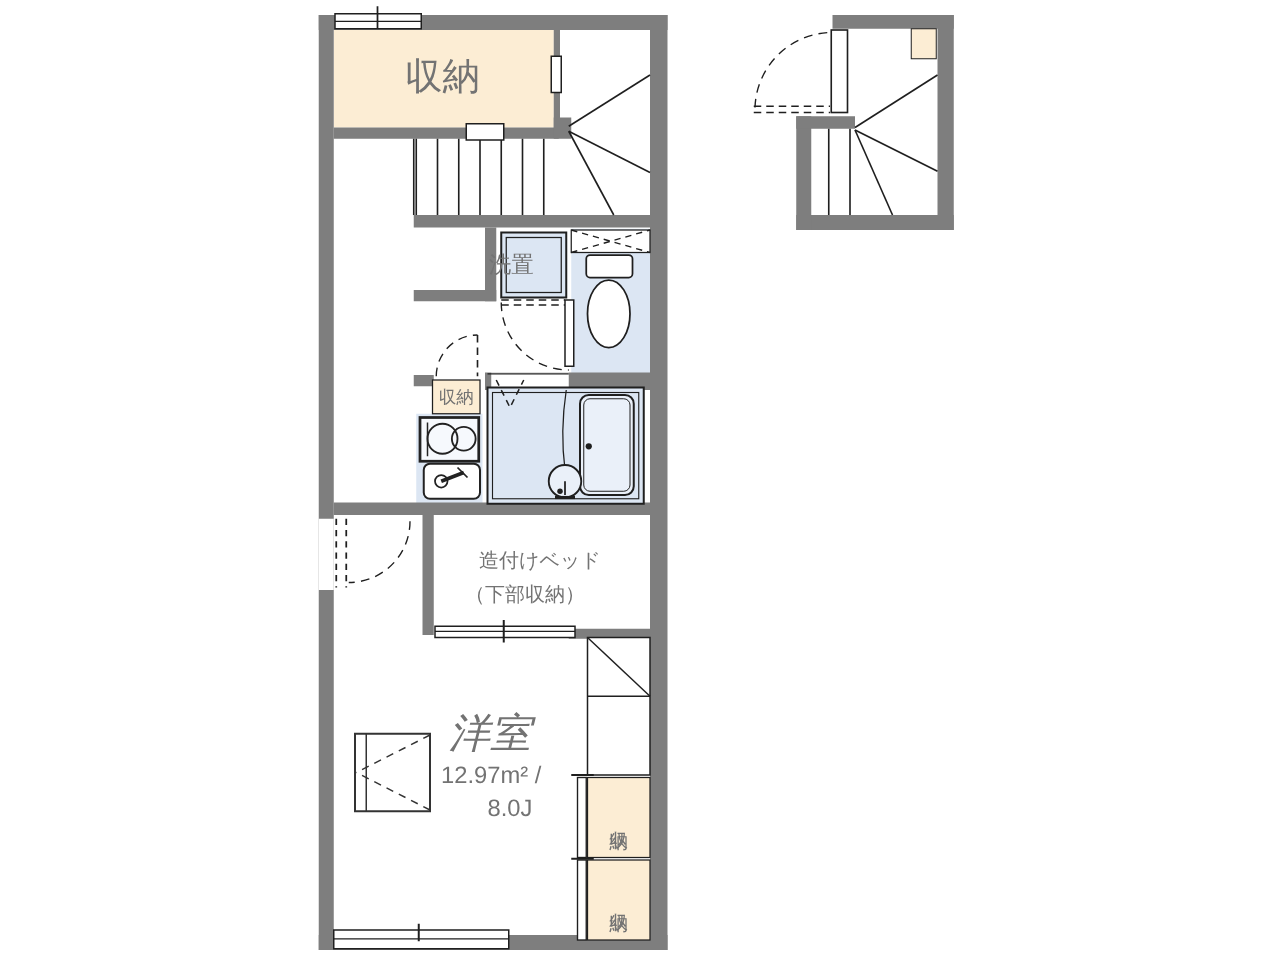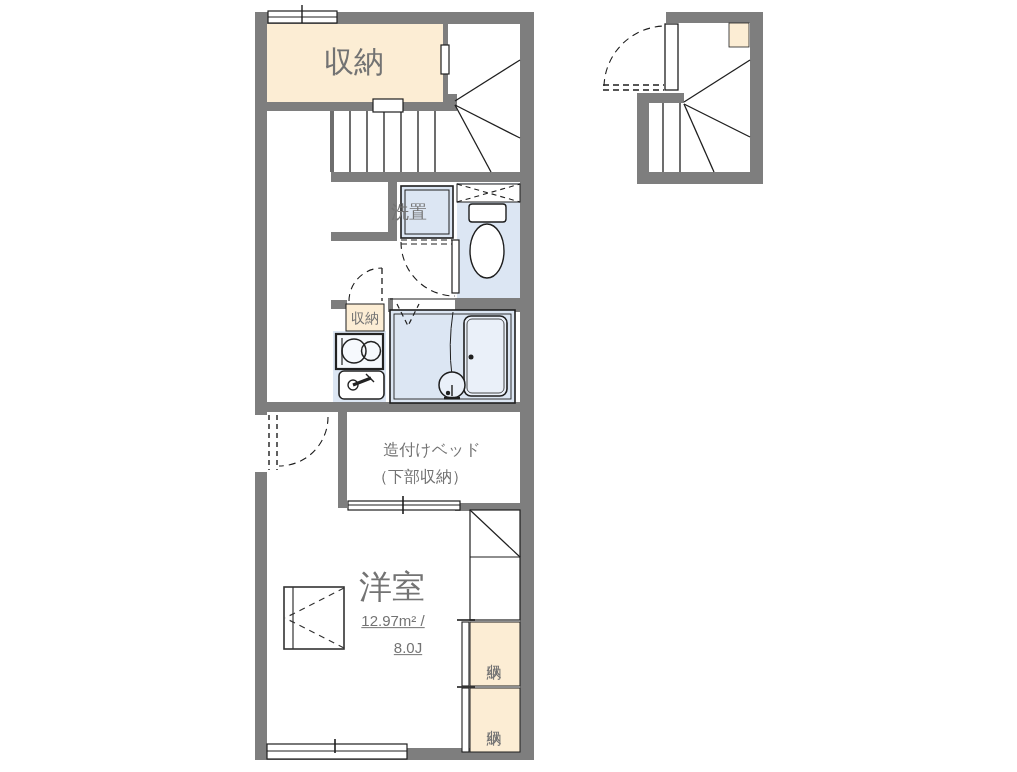--- a/index.html
+++ b/index.html
@@ -6,22 +6,22 @@
   .stage{
     position:relative;width:1017px;height:772px;background:#ffffff;overflow:hidden;
     font-family:"Liberation Sans","DejaVu Sans",sans-serif;color:#1a1a1a;
   }
   .stage svg{position:absolute;left:0;top:0;}
   .lbl{
     position:absolute;transform:translate(-50%,-50%);
     white-space:nowrap;line-height:1.05;color:#737373;text-align:right;
   }
   .lbl.vert{writing-mode:vertical-rl;text-orientation:upright;letter-spacing:1px;}
-  .f30{font-size:30px;} .f34{font-size:33px;font-weight:500;}
-  .f23{font-size:15px;text-decoration:underline;} .f20{font-size:16px;}
+  .f30{font-size:30px;} .f34{font-size:33px;font-weight:500;font-style:italic;}
+  .f23{font-size:19px;} .f20{font-size:16px;}
   .f18{font-size:18px;} .f15{font-size:15px;} .f14{font-size:14px;}
 </style>
 </head>
 <body>
 
 <div class="stage">
 
 <svg width="1017" height="772" viewBox="0 0 1017 772">
 
   <g>

